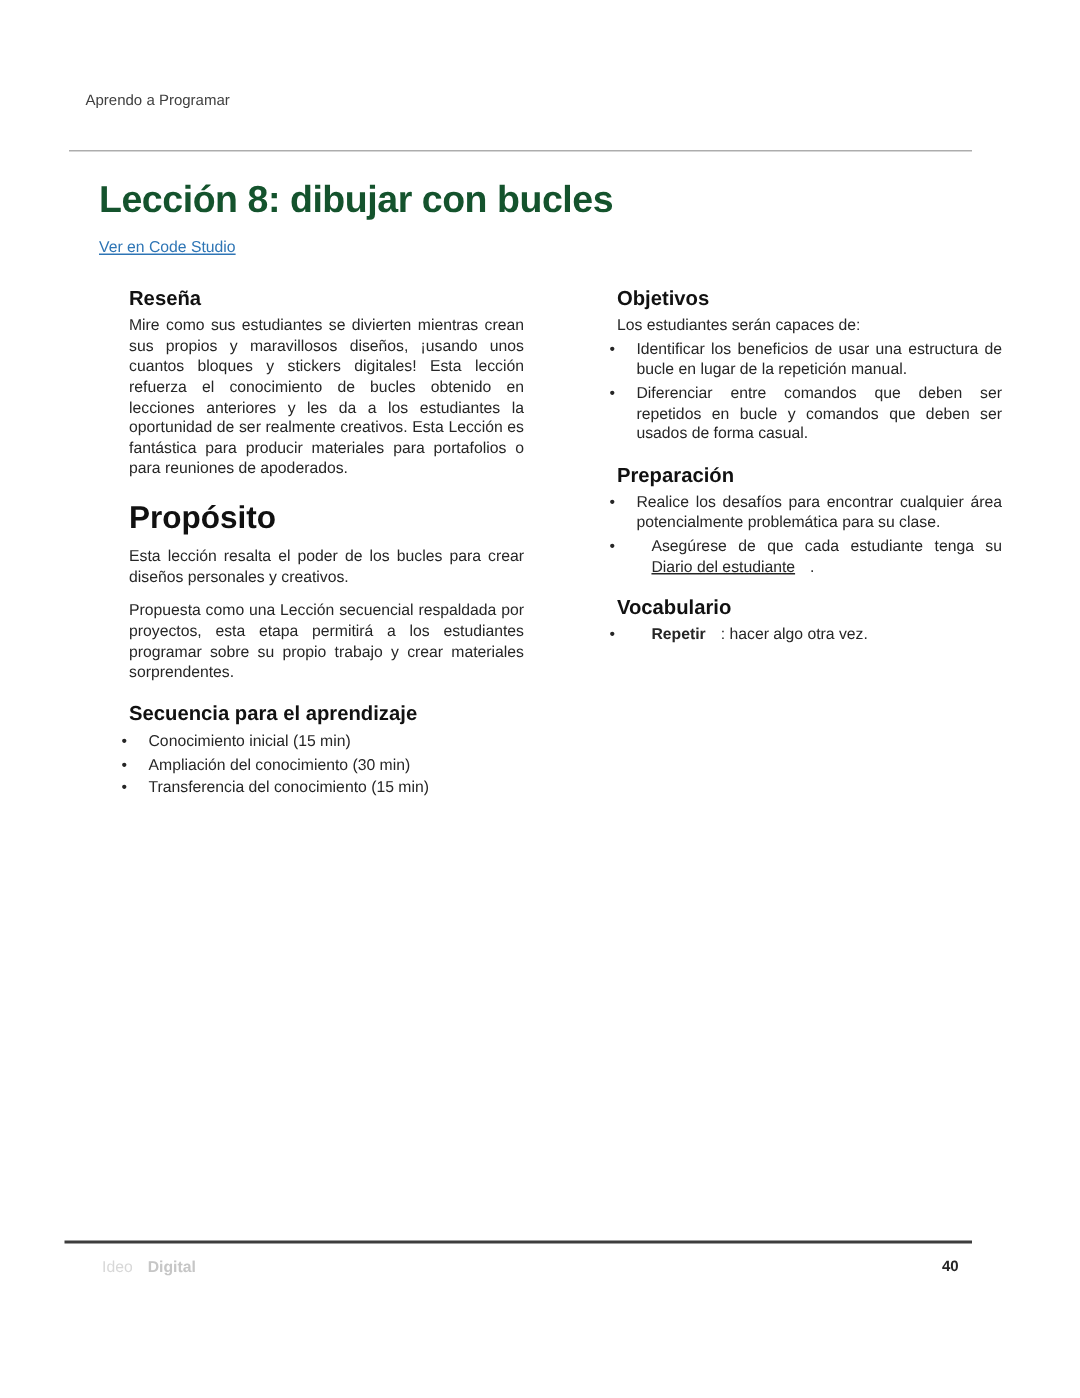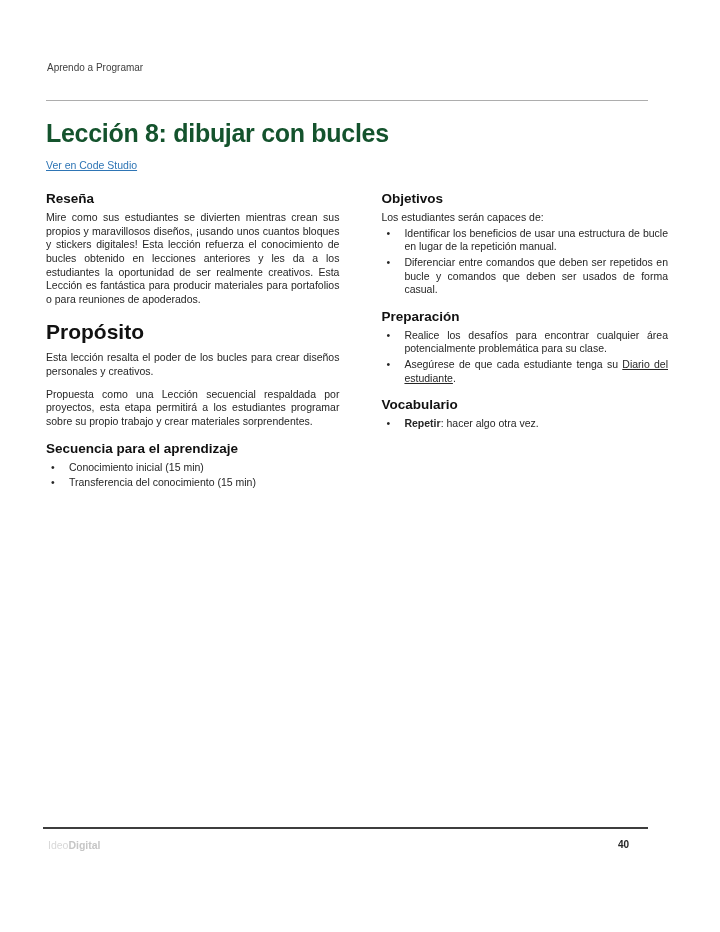--- a/index.html
+++ b/index.html
@@ -1,15 +1,15 @@
 <!DOCTYPE html>
 <html><head>
 <meta charset="utf-8">
 <style>
-  * { box-sizing: border-box; }
+  * { box-sizing: border-box; padding-left: 10px; }
   html, body { margin: 0; padding: 0; background: #ffffff; }
   .page {
     position: relative;
     width: 720px;
     height: 932px;
     background: #ffffff;
     font-family: "Liberation Sans", sans-serif;
     color: #262626;
     overflow: hidden;
   }
@@ -136,20 +136,21 @@
         <h2 class="section" style="margin-top:10px">Reseña</h2>
         <p class="body">Mire como sus estudiantes se divierten mientras crean sus propios y maravillosos diseños, ¡usando unos cuantos bloques y stickers digitales! Esta lección refuerza el conocimiento de bucles obtenido en lecciones anteriores y les da a los estudiantes la oportunidad de ser realmente creativos. Esta Lección es fantástica para producir materiales para portafolios o para reuniones de apoderados.</p>
 
         <h1 class="purpose">Propósito</h1>
         <p class="body">Esta lección resalta el poder de los bucles para crear diseños personales y creativos.</p>
         <p class="body">Propuesta como una Lección secuencial respaldada por proyectos, esta etapa permitirá a los estudiantes programar sobre su propio trabajo y crear materiales sorprendentes.</p>
 
         <h2 class="section">Secuencia para el aprendizaje</h2>
         <ul class="bullets">
           <li>Conocimiento inicial (15 min)</li>
+          <li>Ampliación del conocimiento (30 min)</li>
           <li>Transferencia del conocimiento (15 min)</li>
         </ul>
       </div>
 
       <div class="col-right">
         <h2 class="section" style="margin-top:10px">Objetivos</h2>
         <p class="body" style="margin-bottom:2px">Los estudiantes serán capaces de:</p>
         <ul class="bullets justify">
           <li>Identificar los beneficios de usar una estructura de bucle en lugar de la repetición manual.</li>
           <li>Diferenciar entre comandos que deben ser repetidos en bucle y comandos que deben ser usados de forma casual.</li>

